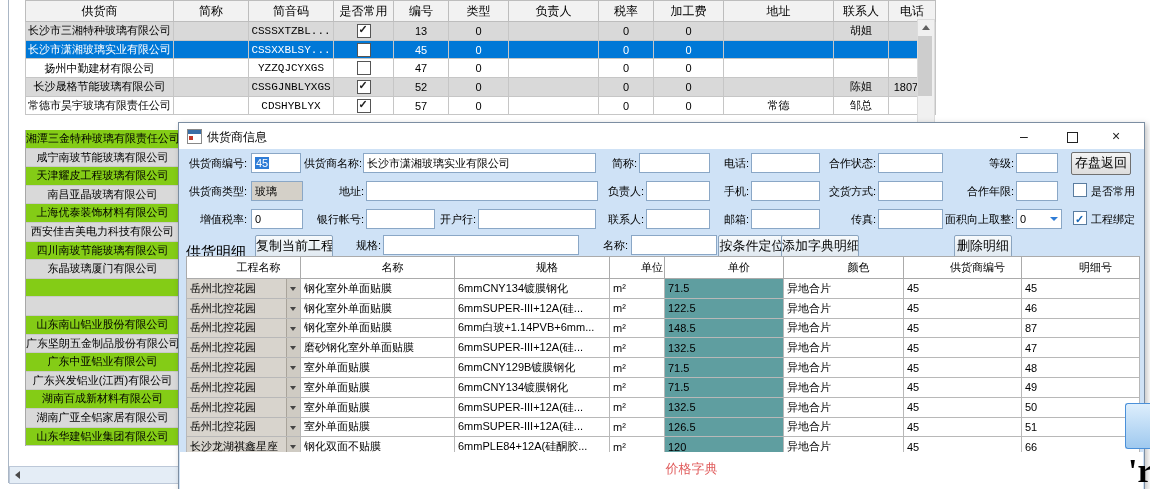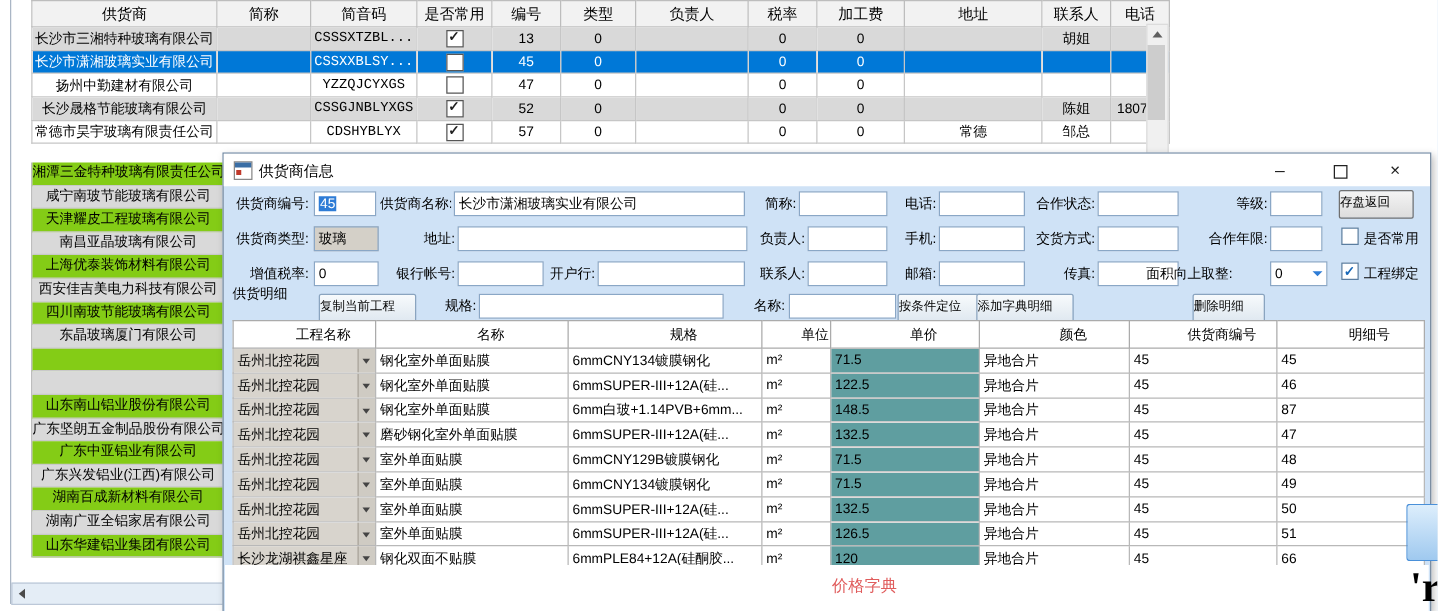--- a/index.html
+++ b/index.html
@@ -59,34 +59,34 @@
   #btn-min{right:100px;}
   #btn-max{right:52px;}
   #btn-max .maxbox{display:inline-block;width:9px;height:9px;border:1px solid #222;vertical-align:middle;}
   #btn-close{right:8px;}
 
   .fl{position:absolute;height:20px;line-height:20px;text-align:right;font-size:11px;white-space:nowrap;overflow:hidden;}
   .fi{position:absolute;height:18px;line-height:18px;background:#fff;border:1px solid #8aa7c6;
       font-size:11px;padding:0 3px;overflow:hidden;white-space:nowrap;}
   .fi.ro{background:#d4d0c8;}
   .fi .seltxt{background:#2e7cd6;color:#fff;padding:0 1px;}
-  .btn{position:absolute;height:21px;line-height:19px;text-align:left;font-size:10px;
+  .btn{position:absolute;height:21px;line-height:19px;text-align:center;font-size:13px;
        background:linear-gradient(#f7fafc,#dfe8f0);border:1px solid #8aa4bf;border-radius:2px;
        white-space:nowrap;overflow:hidden;}
   .btn.save{border:1px solid #707070;background:linear-gradient(#f4f4f4,#dddddd);}
   .dchk{position:absolute;height:20px;line-height:20px;font-size:11px;white-space:nowrap;}
   .dchk .box{display:inline-block;width:12px;height:12px;border:1px solid #5a7da0;background:#fff;
              vertical-align:-2px;margin-right:4px;position:relative;}
   .dchk .box.on::after{content:"✓";position:absolute;left:1px;top:-3px;font-size:11px;font-weight:bold;color:#1868b8;}
   .combo{position:absolute;height:18px;line-height:18px;background:#fff;border:1px solid #8aa7c6;
          font-size:11px;padding:0 3px;}
   .combo .ca{position:absolute;right:3px;top:7px;width:0;height:0;border-left:4px solid transparent;
              border-right:4px solid transparent;border-top:4px solid #2e7cd6;}
 
-  #detail-label{position:absolute;left:7px;top:104px;font-size:11px;}
+  #detail-label{position:absolute;left:7px;top:120px;font-size:15px;}
 
   table.grid{position:absolute;left:7px;top:133px;border-collapse:collapse;table-layout:fixed;
              background:#fff;border:1px solid #5f5f5f;}
   table.grid th{background:#fff;font-weight:normal;font-size:11px;height:19px;
                 border:1px solid #ababab;overflow:hidden;white-space:nowrap;padding-left:31px;}
   table.grid td{height:18.8px;border:1px solid #b8b8b8;font-size:11px;padding:0 3px;
                 overflow:hidden;white-space:nowrap;text-align:left;background:#fff;}
   table.grid td.proj{background:#d8d4cd;position:relative;padding-right:16px;}
   table.grid td.proj .dd{position:absolute;right:0;top:0;bottom:0;width:13px;background:#cfcbc3;
                          border-left:1px solid #a9a49b;}
@@ -288,21 +288,21 @@
   <div class="fl" style="left:118px;top:86px;width:67px;">银行帐号:</div>
   <div class="fi" style="left:187px;top:86px;width:61px;"></div>
   <div class="fl" style="left:254px;top:86px;width:43px;">开户行:</div>
   <div class="fi" style="left:299px;top:86px;width:110px;"></div>
   <div class="fl" style="left:420px;top:86px;width:45px;">联系人:</div>
   <div class="fi" style="left:467px;top:86px;width:56px;"></div>
   <div class="fl" style="left:525px;top:86px;width:45px;">邮箱:</div>
   <div class="fi" style="left:572px;top:86px;width:61px;"></div>
   <div class="fl" style="left:637px;top:86px;width:60px;">传真:</div>
   <div class="fi" style="left:699px;top:86px;width:57px;"></div>
-  <div class="fl" style="left:727px;top:86px;width:80px;">面积向上取整:</div>
+  <div class="fl" style="left:755px;top:86px;width:80px;">面积向上取整:</div>
   <div class="combo" style="left:837px;top:86px;width:38px;"><span>0</span><span class="ca"></span></div>
   <div class="dchk" style="left:894px;top:86px;"><span class="box on"></span><span>工程绑定</span></div>
 
   <div id="detail-label">供货明细</div>
   <div class="btn" style="left:76px;top:112px;width:76px;">复制当前工程</div>
   <div class="fl" style="left:172px;top:112px;width:30px;">规格:</div>
   <div class="fi" style="left:204px;top:112px;width:188px;"></div>
   <div class="fl" style="left:413px;top:112px;width:36px;">名称:</div>
   <div class="fi" style="left:452px;top:112px;width:78px;"></div>
   <div class="btn" style="left:539px;top:112px;width:66px;">按条件定位</div>

